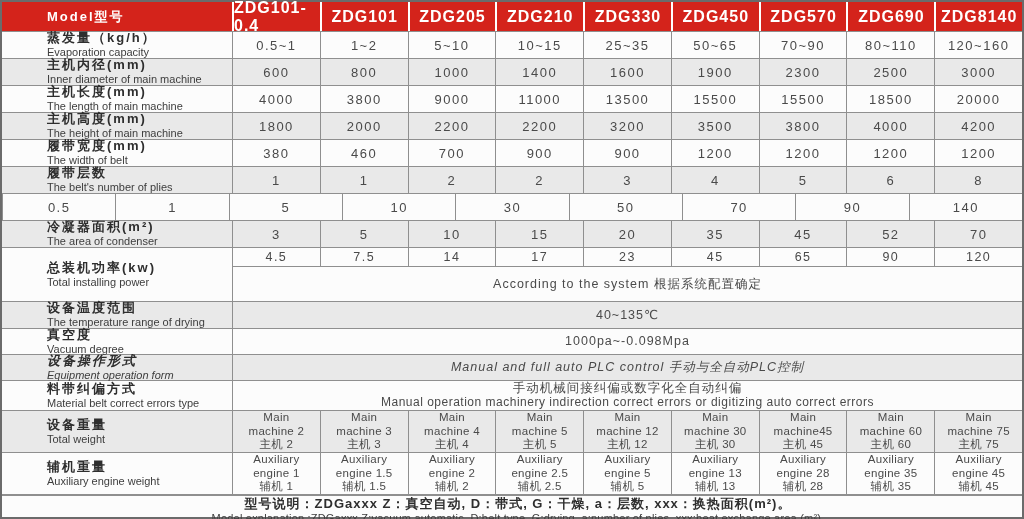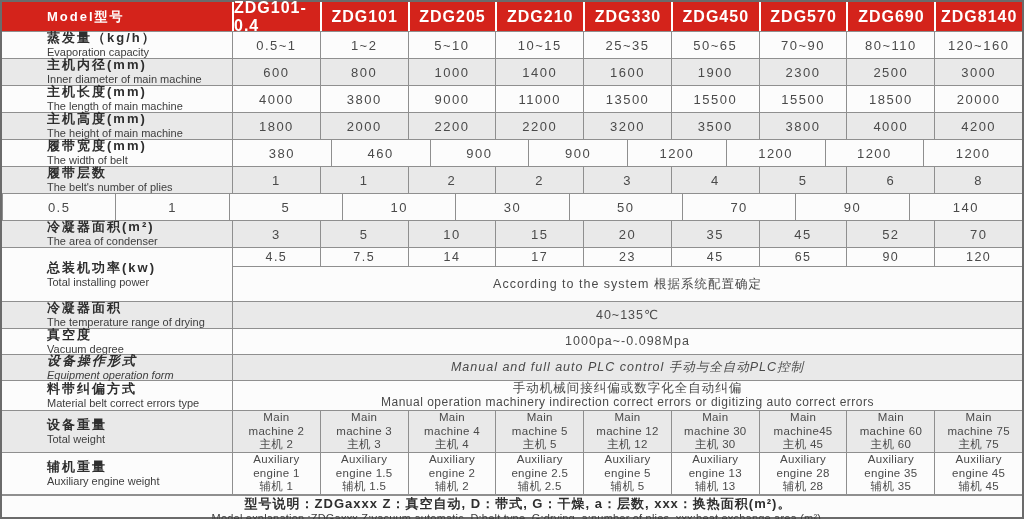--- a/index.html
+++ b/index.html
@@ -166,20 +166,21 @@
         <div class="vcell">3800</div>
         <div class="vcell">4000</div>
         <div class="vcell">4200</div>
       </div><div class="row spec">
         <div class="label-cell">
           <span class="label-zh">履带宽度(mm)</span>
           <span class="label-en">The width of belt</span>
         </div>
         <div class="vcell">380</div>
         <div class="vcell">460</div>
+        <div class="vcell">700</div>
         <div class="vcell">900</div>
         <div class="vcell">900</div>
         <div class="vcell">1200</div>
         <div class="vcell">1200</div>
         <div class="vcell">1200</div>
         <div class="vcell">1200</div>
       </div><div class="row spec alt">
         <div class="label-cell">
           <span class="label-zh">履带层数</span>
           <span class="label-en">The belt's number of plies</span>
@@ -235,21 +236,21 @@
           <div class="vcell">65</div>
           <div class="vcell">90</div>
           <div class="vcell">120</div>
         </div>
       <div class="power-merged">According to the system 根据系统配置确定</div>
     </div>
   </div>
 
   <div id="merged-rows" style="display:contents"><div class="row alt" style="height: 27px;">
         <div class="label-cell">
-          <span class="label-zh">冷凝器面积</span>
+          <span class="label-zh">设备温度范围</span>
           <span class="label-en">The temperature range of drying</span>
         </div>
         <div class="merged-cell">
           <div class="l0">40~135℃</div>
         </div>
       </div><div class="row" style="height: 26px;">
         <div class="label-cell">
           <span class="label-zh">真空度</span>
           <span class="label-en">Vacuum degree</span>
         </div>

